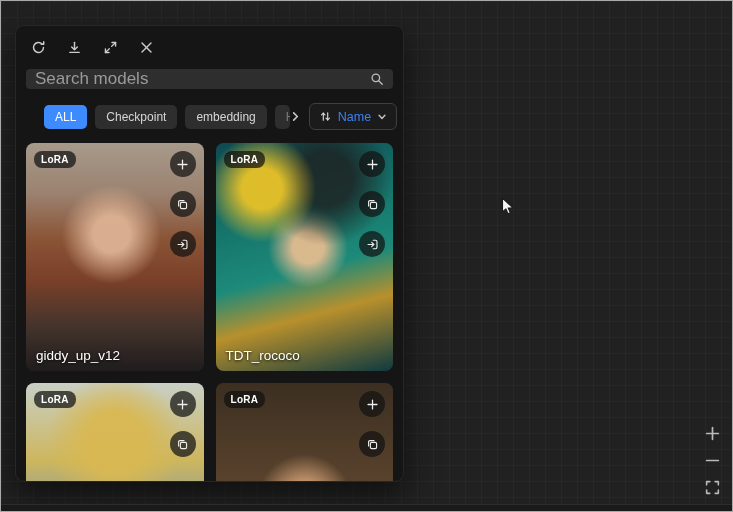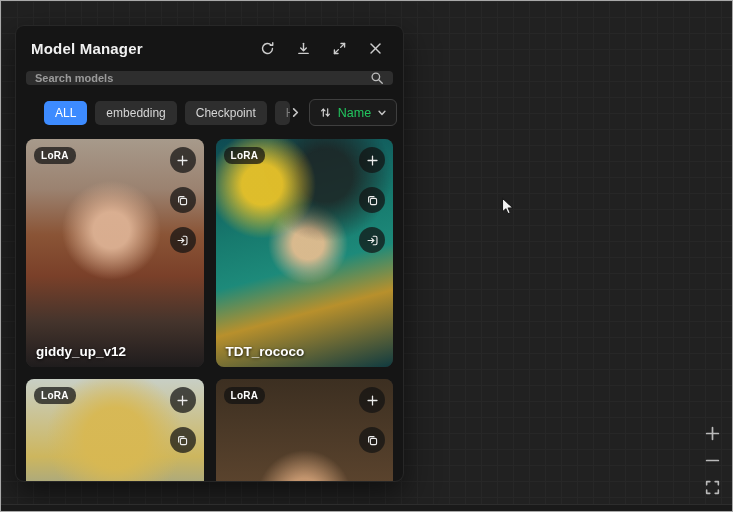--- a/index.html
+++ b/index.html
@@ -37,39 +37,39 @@
   .header-icons { display:flex; align-items:center; gap:21px; }
   .hicon { width:15px; height:15px; color:#cdcdcd; cursor:pointer; display:block; }
   .hicon svg { width:100%; height:100%; display:block; }
 
   .search {
     margin:14px 10px 0; height:25px; background:#2e2e2e; border-radius:4px;
     display:flex; align-items:center; padding:0 9px; cursor:text;
   }
   .search input {
     flex:1; background:transparent; border:none; outline:none;
-    color:#ffffff; font-size:11px; font-family:"Liberation Sans", sans-serif;font-weight:bold;
+    color:#ffffff; font-size:17px; font-family:"Liberation Sans", sans-serif;
   }
   .search input::placeholder { color:#9a9a9a; }
   .search-icon { width:14px; height:14px; color:#bdbdbd; flex:0 0 auto; }
 
   .filters { display:flex; align-items:center; gap:8px; margin:14px 28px 0; }
   .chip {
     height:24px; padding:0 11px; border-radius:5px; background:#2e2e2e;
     color:#d6d6d6; font-size:12px; display:flex; align-items:center;
     cursor:pointer; white-space:nowrap;
   }
   .chip.active { background:#3d8bff; color:#ffffff; }
   .chip.dim { color:#7b7b7b; max-width:56px; overflow:hidden; padding-right:4px; position:relative; }
   .filters-chevron { width:11px; height:11px; color:#c4c4c4; margin-left:-8px; flex:0 0 auto; cursor:pointer; }
 
   .sort {
     margin-left:auto; height:27px; padding:0 9px;
     border:1px solid #3f3f3f; border-radius:6px; background:#1b1b1b;
-    display:flex; align-items:center; gap:6px; color:#22c55e;
+    display:flex; align-items:center; gap:6px; color:#3b82f6;
     font-size:12.5px; cursor:pointer;
   }
   .sort svg { display:block; }
   .sort-icon { width:13px; height:13px; color:#d8d8d8; }
   .sort-chevron { width:10px; height:10px; color:#bdbdbd; }
 
   
   .cards {
     display:grid; grid-template-columns:1fr 1fr; grid-template-rows:228px 228px;
     gap:12px; margin:13px 10px 0; flex:1;
@@ -110,21 +110,21 @@
     display:flex; flex-direction:column; gap:14px; align-items:center;
   }
   .cbtn {
     width:26px; height:26px; border-radius:50%;
     background:rgba(18,18,18,.72); color:#ececec;
     display:flex; align-items:center; justify-content:center; cursor:pointer;
   }
   .cbtn svg { width:13px; height:13px; display:block; }
   .card-name {
     position:absolute; left:10px; bottom:8px; z-index:2;
-    color:#ffffff; font-weight:bold; font-size:13.5px;
+    color:#ffffff; font-weight:normal; font-size:13.5px;
     text-shadow:0 1px 3px rgba(0,0,0,.9);
   }
 
   
   .canvas-controls {
     position:absolute; right:11px; bottom:15px;
     display:flex; flex-direction:column; gap:10px; align-items:center;
   }
   .vbtn { width:17px; height:17px; color:#bababa; cursor:pointer; }
   .vbtn svg { width:100%; height:100%; display:block; }
@@ -133,21 +133,20 @@
 </style>
 </head>
 <body>
 
 <div class="screen">
   <div class="canvas"></div>
 
   <div class="panel">
 
     <div class="panel-header">
-      <div class="panel-title">Model Manager</div>
       <div class="header-icons">
         <span class="hicon">
           <svg viewBox="0 0 16 16" fill="none" stroke="currentColor" stroke-width="1.5" stroke-linecap="round" stroke-linejoin="round">
             <path d="M13.3 8a5.3 5.3 0 1 1-1.5-3.7"></path>
               <path d="M13.6 1.9v2.7h-2.7"></path>
           </svg>
         </span>
         <span class="hicon">
           <svg viewBox="0 0 16 16" fill="none" stroke="currentColor" stroke-width="1.5" stroke-linecap="round" stroke-linejoin="round">
             <path d="M8 2.5v7.5"></path>
@@ -175,22 +174,22 @@
     <div class="search">
       <input type="text" placeholder="Search models" style="">
       <svg class="search-icon" viewBox="0 0 16 16" fill="none" stroke="currentColor" stroke-width="1.5" stroke-linecap="round">
         <circle cx="6.7" cy="6.7" r="4.3"></circle>
           <path d="M10.2 10.2L14 14"></path>
       </svg>
     </div>
 
     <div class="filters">
       <div class="chip active">ALL</div>
+      <div class="chip">Checkpoint</div>
       <div class="chip">embedding</div>
-      <div class="chip">Checkpoint</div>
       <div class="chip dim">Hype</div>
       <svg class="filters-chevron" viewBox="0 0 12 12" fill="none" stroke="currentColor" stroke-width="1.8" stroke-linecap="round" stroke-linejoin="round">
         <path d="M4 2l4 4-4 4"></path>
       </svg>
       <div class="sort">
         <svg class="sort-icon" viewBox="0 0 16 16" fill="none" stroke="currentColor" stroke-width="1.4" stroke-linecap="round" stroke-linejoin="round">
           <path d="M5.3 12.5V3.8"></path>
             <path d="M3.2 6L5.3 3.8 7.4 6"></path>
           <path d="M10.7 3.5v8.7"></path>
             <path d="M8.6 10l2.1 2.2L12.8 10"></path>

